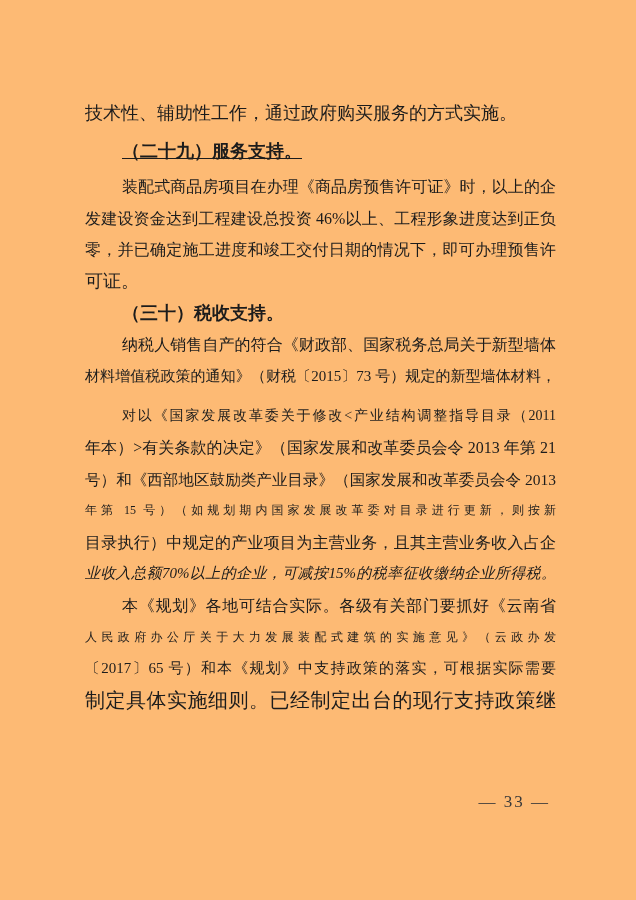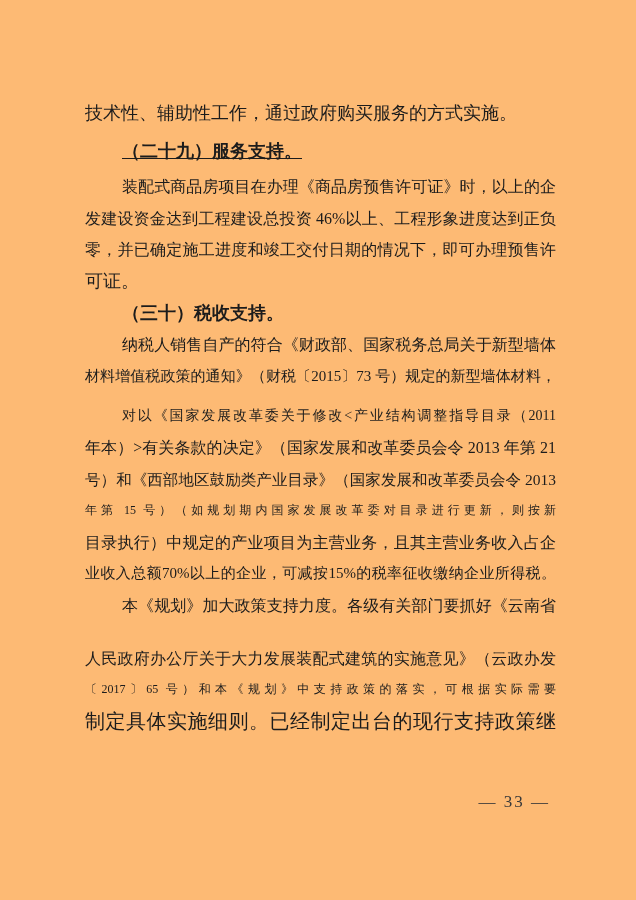--- a/index.html
+++ b/index.html
@@ -65,20 +65,20 @@
       <div class="line justify" style="font-size: 16px;">零，并已确定施工进度和竣工交付日期的情况下，即可办理预售许</div>
       <div class="line">可证。</div>
       <div class="line heading indent">（三十）税收支持。</div>
       <div class="line indent justify" style="font-size: 16px;">纳税人销售自产的符合《财政部、国家税务总局关于新型墙体</div>
       <div class="line justify" style="font-size: 15px;">材料增值税政策的通知》（财税〔2015〕73 号）规定的新型墙体材料，</div>
       <div class="line indent justify" style="margin-top: 8px; font-size: 14px;">对以《国家发展改革委关于修改&lt;产业结构调整指导目录（2011</div>
       <div class="line justify" style="font-size: 16px;">年本）&gt;有关条款的决定》（国家发展和改革委员会令 2013 年第 21</div>
       <div class="line justify" style="font-size: 15.5px;">号）和《西部地区鼓励类产业目录》（国家发展和改革委员会令 2013</div>
       <div class="line justify" style="font-size: 12px;">年第 15 号）（如规划期内国家发展改革委对目录进行更新，则按新</div>
       <div class="line justify" style="font-size: 16px;">目录执行）中规定的产业项目为主营业务，且其主营业务收入占企</div>
-      <div class="line justify" style="font-size: 15px;">业收入总额70%以上的企业，可减按15%的税率征收缴纳企业所得税。</div>
-      <div class="line indent justify" style="font-size: 16px;">本《规划》加大政策支持力度。各级有关部门要抓好《云南省</div>
-      <div class="line justify" style="font-size: 16px; margin-top: 21px;">人民政府办公厅关于大力发展装配式建筑的实施意见》（云政办发</div>
-      <div class="line justify" style="font-size: 12px;">〔2017〕65 号）和本《规划》中支持政策的落实，可根据实际需要</div>
+      <div class="line justify" style="font-size: 15px; font-style: italic;">业收入总额70%以上的企业，可减按15%的税率征收缴纳企业所得税。</div>
+      <div class="line indent justify" style="font-size: 16px;">本《规划》各地可结合实际。各级有关部门要抓好《云南省</div>
+      <div class="line justify" style="font-size: 12px;">人民政府办公厅关于大力发展装配式建筑的实施意见》（云政办发</div>
+      <div class="line justify" style="font-size: 15px;">〔2017〕65 号）和本《规划》中支持政策的落实，可根据实际需要</div>
       <div class="line justify" style="font-size: 20px;">制定具体实施细则。已经制定出台的现行支持政策继续有效，不一</div>
     </div>
   <div class="page-footer">— 33 —</div>
 </div>
 
 </body></html>

